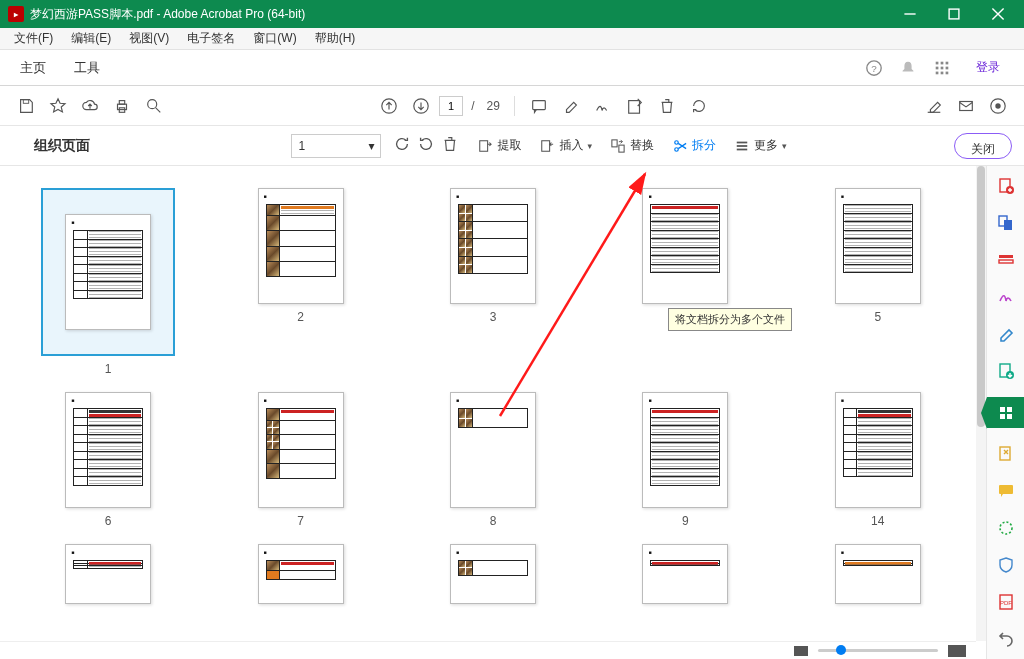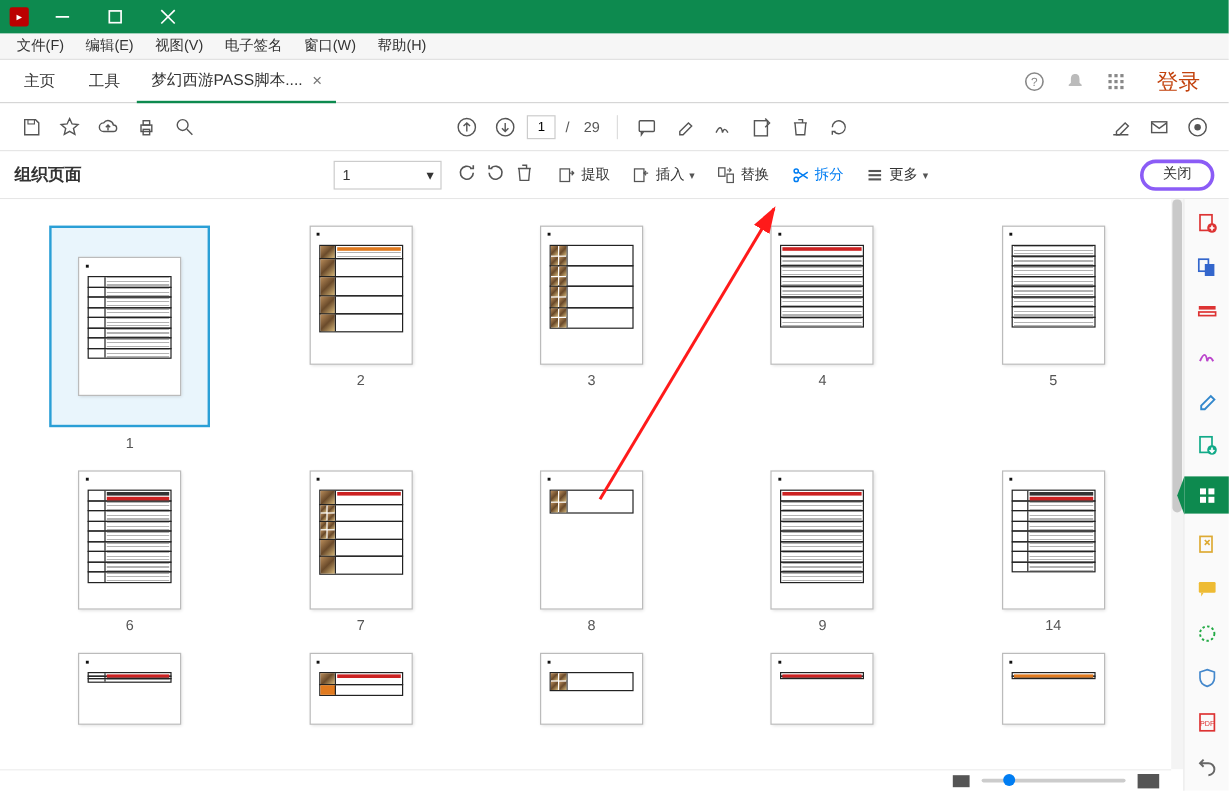--- a/index.html
+++ b/index.html
@@ -18,40 +18,40 @@
 
 
 .tabbar { height: 36px; background: #fff; border-bottom: 1px solid #d6d6d6; display: flex; align-items: center; padding: 0 6px; }
 .tabbar .maintab { padding: 8px 14px; font-size: 13px; color: #333; }
 .tabbar .doctitle-wrap { display: flex; align-items: center; padding: 8px 12px; border-bottom: 2px solid #0d8a4f; }
 .tabbar .doctitle { font-size: 13px; color: #333; }
 .tabbar .docclose { margin-left: 8px; color: #777; font-size: 14px; }
 .tabbar .spacer { flex: 1; }
 .tabbar .right-icons { display: flex; align-items: center; gap: 14px; padding-right: 8px; }
 .tabbar .ricon { width: 20px; height: 20px; display: flex; align-items: center; justify-content: center; color: #777; }
-.tabbar .login { font-size: 18px; color: #c2410c; padding: 4px 10px; }
+.tabbar .login { font-size: 12px; color: #6d28d9; padding: 4px 10px; }
 
 
 .toolbar1 { height: 40px; border-bottom: 1px solid #e6e6e6; display: flex; align-items: center; padding: 0 12px; gap: 4px; }
 .toolbar1 .tb-icon { width: 28px; height: 28px; display: flex; align-items: center; justify-content: center; color: #555; }
 .toolbar1 .tb-sep { width: 1px; height: 20px; background: #ddd; margin: 0 6px; }
 .toolbar1 .page-input { width: 24px; height: 20px; border: 1px solid #ccc; text-align: center; font-size: 11px; }
 .toolbar1 .page-total { font-size: 12px; color: #555; padding: 0 4px; }
 .toolbar1 .spacer { flex: 1; }
 
 
 .toolbar2 { height: 40px; border-bottom: 1px solid #e6e6e6; display: flex; align-items: center; padding: 0 12px; gap: 6px; }
-.toolbar2 .panel-title { font-size: 14px; font-weight: 600; color: #333; padding-right: 40px; }
+.toolbar2 .panel-title { font-size: 14px; font-weight: 600; color: #333; padding-right: 40px; margin-left: 22px; }
 .toolbar2 .spacer { flex: 1; }
 .toolbar2 .page-select { width: 90px; height: 24px; border: 1px solid #ccc; padding: 0 6px; display: flex; align-items: center; justify-content: space-between; font-size: 12px; color: #333; }
 .toolbar2 .action { display: flex; align-items: center; gap: 4px; padding: 4px 6px; font-size: 12px; color: #333; }
 .toolbar2 .action .aicon { width: 16px; height: 16px; display: flex; align-items: center; justify-content: center; color: #555; }
 .toolbar2 .action.split .aicon { color: #007df2; }
 .toolbar2 .action.split .alabel { color: #007df2; }
-.toolbar2 .closebtn { height: 26px; padding: 0 16px; border: 3px solid #8b5cf6; border-radius: 13px; display: flex; align-items: flex-start; font-size: 12px; color: #333; }
+.toolbar2 .closebtn { height: 26px; padding: 0 16px; border: 1px solid #8b5cf6; border-radius: 13px; display: flex; align-items: flex-end; font-size: 12px; color: #333; }
 
 
 .content-area { position: relative; height: calc(100% - 28px - 22px - 36px - 40px - 40px); display: flex; }
 .thumb-viewport { flex: 1; overflow: hidden; position: relative; background: #fff; }
 .thumb-grid { padding: 22px 28px 8px 28px; display: grid; grid-template-columns: repeat(5, 1fr); column-gap: 32px; row-gap: 16px; }
 .thumb-cell { display: flex; flex-direction: column; align-items: center; }
 .thumb-cell.selected .thumb-page-wrap { border: 2px solid #2a9fd6; padding: 24px 22px; background: #e9f5fc; }
 .thumb-page-wrap { border: 1px solid transparent; padding: 0; }
 .thumb-page { width: 86px; height: 116px; background: #fff; border: 1px solid #bbb; box-shadow: 1px 1px 3px rgba(0,0,0,0.15); position: relative; overflow: hidden; }
 .thumb-num { font-size: 12px; color: #555; margin-top: 6px; }
@@ -90,20 +90,21 @@
 .arrow-svg { position: absolute; z-index: 15; pointer-events: none; }
 
 .icon-svg { width: 18px; height: 18px; }
 .icon-s { width: 14px; height: 14px; }
 </style>
 </head>
 <body>
 
 <div class="titlebar">
   <div class="pdf-icon">▸</div>
+  <div class="title">梦幻西游PASS脚本.pdf - Adobe Acrobat Pro (64-bit)</div>
   <div class="wincontrols">
     <div class="winbtn">
       <svg class="icon-s" viewBox="0 0 10 10">
           <path d="M1 5h8" stroke="#fff" stroke-width="1"></path>
         </svg>
     </div>
     <div class="winbtn">
       <svg class="icon-s" viewBox="0 0 10 10">
           <rect x="1.5" y="1.5" width="7" height="7" fill="none" stroke="#fff" stroke-width="1"></rect>
         </svg>
@@ -121,24 +122,20 @@
   <div class="mitem">编辑(E)</div>
   <div class="mitem">视图(V)</div>
   <div class="mitem">电子签名</div>
   <div class="mitem">窗口(W)</div>
   <div class="mitem">帮助(H)</div>
 </div>
 
 <div class="tabbar">
   <div class="maintab">主页</div>
   <div class="maintab">工具</div>
-  <div class="doctitle-wrap">
-    <span class="doctitle">梦幻西游PASS脚本....</span>
-    <span class="docclose">×</span>
-  </div>
   <div class="spacer"></div>
   <div class="right-icons">
     <div class="ricon">
         <svg class="icon-svg" viewBox="0 0 20 20">
           <circle cx="10" cy="10" r="8" fill="none" stroke="#888" stroke-width="1.5"></circle>
           <text x="10" y="14" text-anchor="middle" font-size="11" fill="#888">?</text>
         </svg>
       </div>
     <div class="ricon">
         <svg class="icon-svg" viewBox="0 0 20 20">
@@ -937,20 +934,21 @@
     </div>
 
     <svg class="arrow-svg" style="left:490px;top:0;width:180px;height:260px;" viewBox="0 0 180 260">
       <defs>
           <marker id="ah" markerWidth="10" markerHeight="10" refX="8" refY="3" orient="auto">
             <path d="M0,0 L9,3 L0,6 z" fill="#ff1a1a"></path>
           </marker>
         </defs>
       <line x1="10" y1="250" x2="155" y2="8" stroke="#ff1a1a" stroke-width="2.5" marker-end="url(#ah)"></line>
     </svg>
+    <div class="tooltip">将文档拆分为多个文件</div>
   </div>
 
   <div class="sidebar-right">
     <div class="sicon" style="color:#d33;">
         <svg width="18" height="18" viewBox="0 0 18 18">
           <rect x="3" y="2" width="10" height="13" fill="none" stroke="#d33" stroke-width="1.4"></rect>
           <circle cx="13" cy="13" r="4" fill="#d33"></circle>
           <path d="M13 11v4M11 13h4" stroke="#fff" stroke-width="1.4"></path>
         </svg>
       </div>

